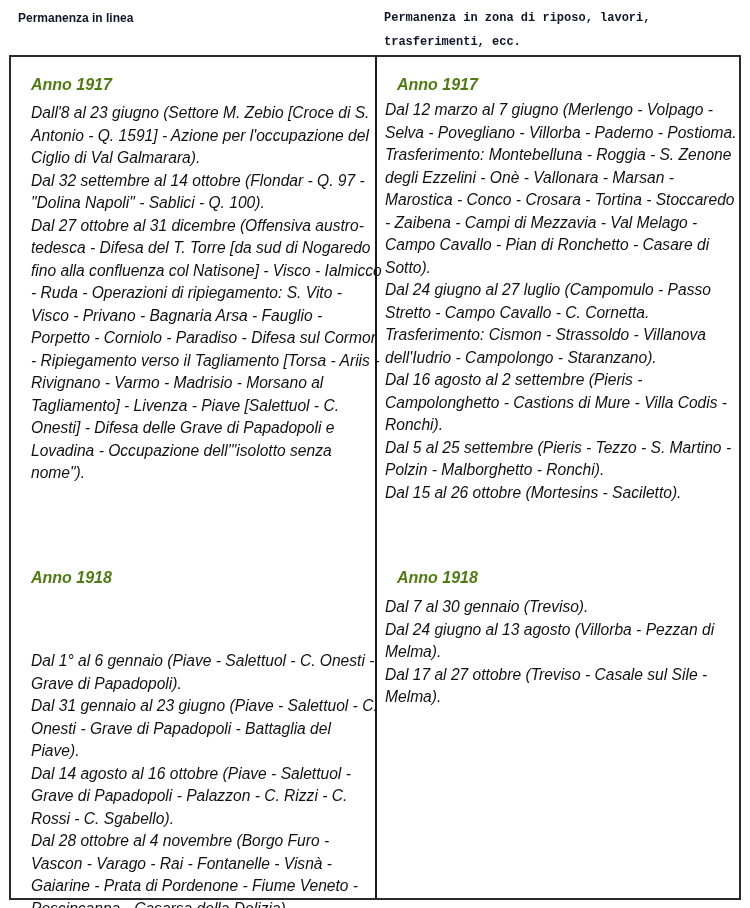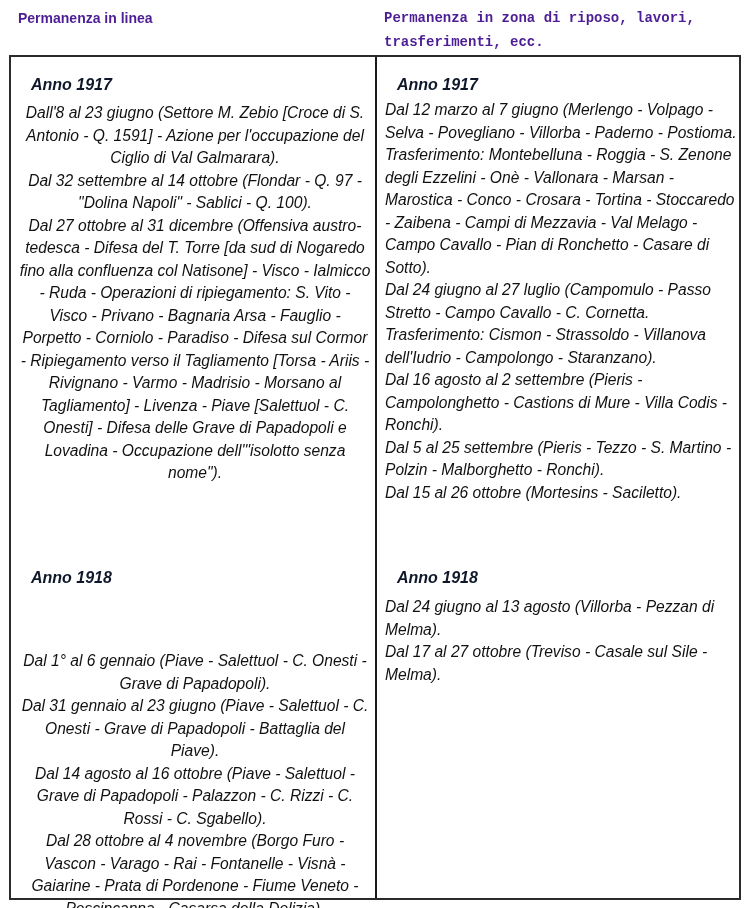--- a/index.html
+++ b/index.html
@@ -3,45 +3,45 @@
 <meta charset="utf-8">
 <style>
   html, body { margin: 0; padding: 0; background: #ffffff; }
   body {
     width: 750px; height: 908px; position: relative; overflow: hidden;
     font-family: "Liberation Sans", sans-serif; color: #000;
   }
   .hdr {
     position: absolute; top: 6px;
     font-family: "Liberation Sans", sans-serif;
-    font-size: 14px; font-weight: bold; line-height: 24px; color: #4c1d95;
+    font-size: 12px; font-weight: bold; line-height: 24px; color: #0f172a;
   }
   .hdr.left { left: 18px; width: 340px; }
   .hdr.right { left: 384px; width: 350px; font-family: Liberation Mono, monospace; }
   .table {
     position: absolute; left: 9px; top: 55px; width: 732px; height: 845px;
     border: 2px solid #2b2b2b; box-sizing: border-box;
   }
   .divider {
     position: absolute; left: 364px; top: 0; bottom: 0; width: 2px; background: #1a1a1a;
   }
   .col { position: absolute; top: 0; bottom: 0; }
   .col.left { left: 0; width: 364px; }
   .col.right { left: 366px; width: 362px; }
   .year {
-    position: absolute; color: #0f172a; font-weight: bold; font-style: italic;
+    position: absolute; color: #4d7c0f; font-weight: bold; font-style: italic;
     font-size: 16px; line-height: 20px;
     font-family: "Liberation Sans", sans-serif;
   }
   .entries {
     position: absolute; font-style: italic; font-size: 15.6px; line-height: 22.5px;
     font-family: "Liberation Sans", sans-serif; color: #111;
   }
   .entry { display: block; }
-  .col.left .entries { left: 8px; width: 352px; text-align: center; }
+  .col.left .entries { left: 20px; width: 352px; }
   .col.right .entries { left: 8px; width: 352px; }
   .col .year { left: 20px; }
 </style>
 </head>
 <body>
 
 <div class="hdr left">Permanenza in linea</div>
 <div class="hdr right">Permanenza in zona di riposo, lavori, trasferimenti, ecc.</div>
 
 <div class="table">
@@ -67,17 +67,18 @@
     <div class="year" style="top:18px;">Anno 1917</div>
     <div class="entries" style="top:42px;">
       <span class="entry"> Dal 12 marzo al 7 giugno (Merlengo - Volpago - Selva - Povegliano - Villorba - Paderno - Postioma. Trasferimento: Montebelluna - Roggia - S. Zenone degli Ezzelini - Onè - Vallonara - Marsan - Marostica - Conco - Crosara - Tortina - Stoccaredo - Zaibena - Campi di Mezzavia - Val Melago - Campo Cavallo - Pian di Ronchetto - Casare di Sotto).</span>
       <span class="entry">Dal 24 giugno al 27 luglio (Campomulo - Passo Stretto - Campo Cavallo - C. Cornetta. Trasferimento: Cismon - Strassoldo - Villanova dell'Iudrio - Campolongo - Staranzano).</span>
       <span class="entry">Dal 16 agosto al 2 settembre (Pieris - Campolonghetto - Castions di Mure - Villa Codis - Ronchi).</span>
       <span class="entry">Dal 5 al 25 settembre (Pieris - Tezzo - S. Martino - Polzin - Malborghetto - Ronchi).</span>
       <span class="entry">Dal 15 al 26 ottobre (Mortesins - Saciletto).</span>
     </div>
     <div class="year" style="top:511px;">Anno 1918</div>
     <div class="entries" style="top:539px;">
+      <span class="entry">Dal 7 al 30 gennaio (Treviso).</span>
       <span class="entry">Dal 24 giugno al 13 agosto (Villorba - Pezzan di Melma).</span>
       <span class="entry">Dal 17 al 27 ottobre (Treviso - Casale sul Sile - Melma).</span>
     </div>
   </div>
 </div>
 
 </body></html>

